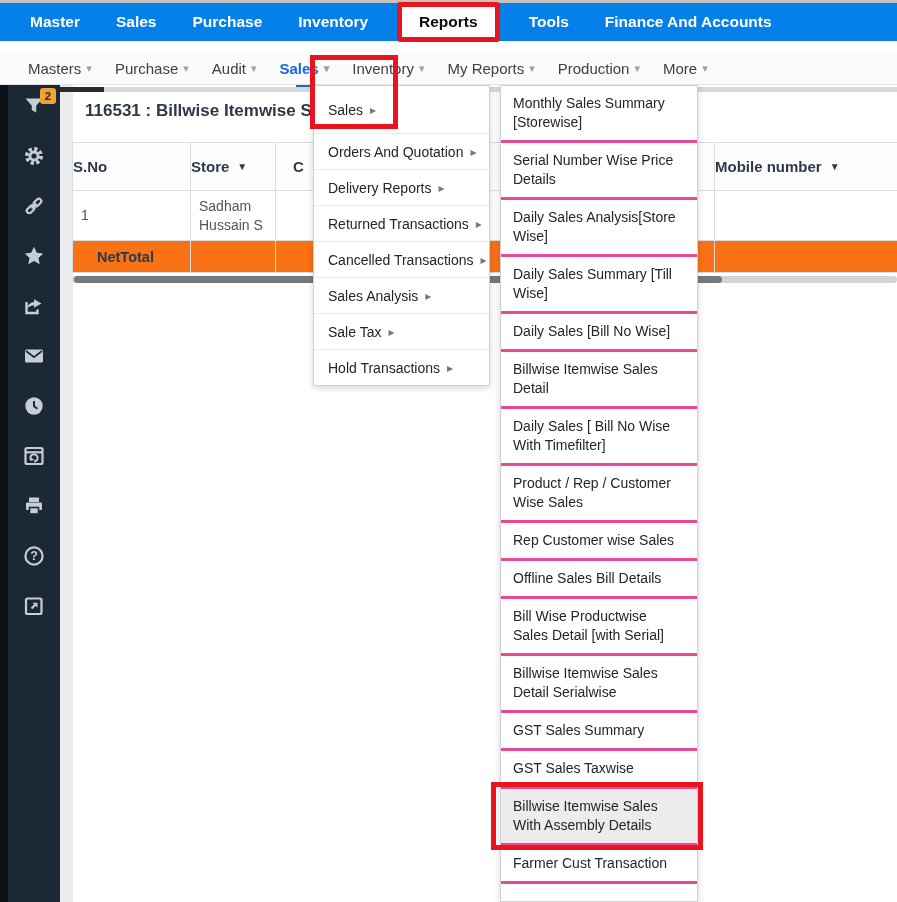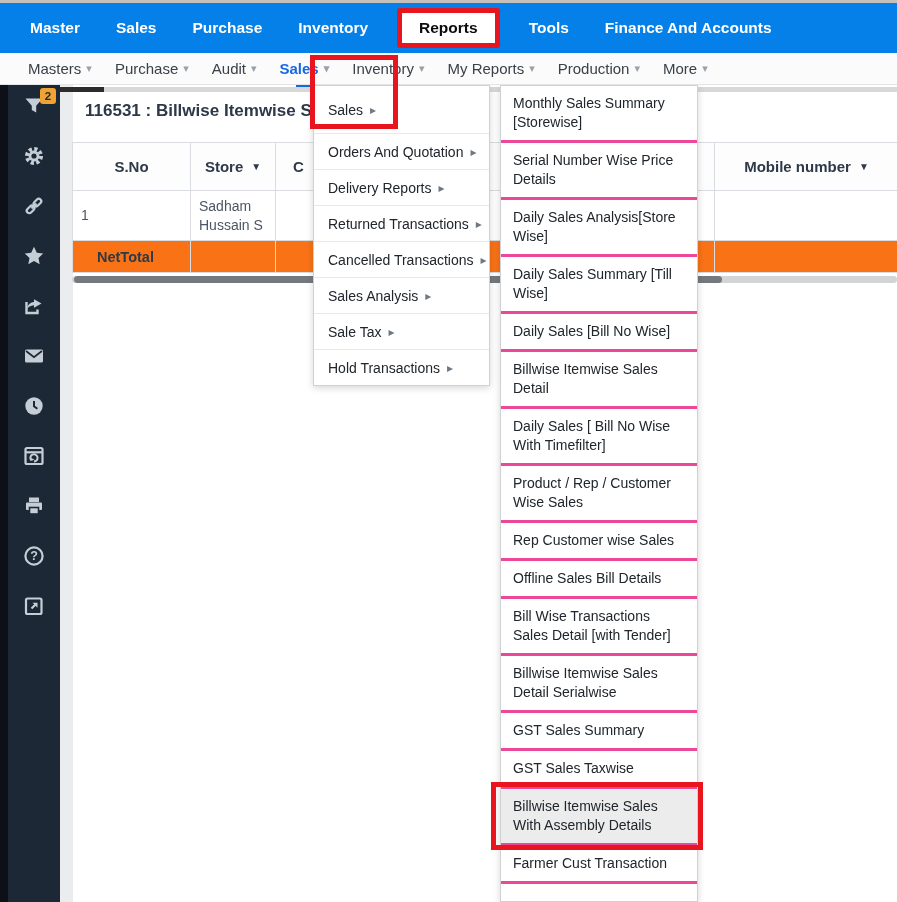--- a/index.html
+++ b/index.html
@@ -5,21 +5,21 @@
   * { margin:0; padding:0; box-sizing:border-box; }
   html,body { width:897px; height:902px; }
   body {
     position:relative; overflow:hidden; background:#fff;
     font-family:"Liberation Sans", sans-serif; color:#20262c;
   }
   
   .top-strip { position:absolute; left:0; top:0; width:897px; height:3px; background:#c6c2bb; }
   
   .navbar {
-    position:absolute; left:0; top:3px; width:897px; height:50px;
+    position:absolute; left:0; top:3px; width:897px; height:38px;
     background:#0480e8; display:flex; align-items:center; gap:36px; padding-left:30px; z-index:40;
   }
   .nav-item { color:#fff; font-size:15.5px; font-weight:700; white-space:nowrap; cursor:pointer; }
   .nav-item.reports-annotated {
     background:#fff; color:#0c0c0c; border:5px solid #e8141e; border-radius:3px;
     padding:6px 17px; margin:0 -7px;
   }
   
   .menubar {
     position:absolute; left:0; top:53px; width:897px; height:32px;
@@ -49,21 +49,21 @@
   .hscroll-top .thumb { position:absolute; left:0; top:0; width:44px; height:5px; background:#2c2c2c; }
   .page-title { position:absolute; left:85px; top:101px; font-size:17px; font-weight:700; color:#2d3848; z-index:1; white-space:nowrap; }
   
   .grid {
     position:absolute; left:72px; top:142px; width:825px; z-index:1;
     display:grid; grid-template-columns:118px 85px 439px 183px;
     border-top:1px solid #d9dce1; border-left:1px solid #d9dce1; background:#fff;
   }
   .cell { border-right:1px solid #d9dce1; border-bottom:1px solid #d9dce1; display:flex; align-items:center; }
   .cell:nth-child(4n) { border-right:none; }
-  .hcell { height:48px; justify-content:center; font-size:15px; font-weight:700; color:#2e3947; gap:8px; background:#fdfdfe; cursor:pointer; }
+  .hcell { height:48px; font-size:15px; font-weight:700; color:#2e3947; gap:8px; background:#fdfdfe; cursor:pointer; }
   .hcell.left { justify-content:flex-start; padding-left:17px; }
   .hcell .sort { font-size:10px; color:#2e3947; }
   .rcell { height:50px; font-size:14px; color:#4c5663; padding-left:8px; line-height:1.35; }
   .fcell { height:32px; font-size:14.5px; font-weight:700; color:#2e3947; padding-left:24px; background:#f97316; }
   .hscroll-bottom { position:absolute; left:72px; top:276px; width:825px; height:7px; background:#d2d4d6; border-radius:4px; z-index:2; }
   .hscroll-bottom .thumb { position:absolute; left:2px; top:0; width:648px; height:7px; background:#75797e; border-radius:4px; }
   
   .panel { position:absolute; background:#fff; border:1px solid #cfd1d4; box-shadow:0 2px 7px rgba(0,0,0,.16); z-index:20; }
   .panel1 { left:313px; top:85px; width:177px; }
   .panel1 .p1-item {
@@ -285,21 +285,21 @@
   <div class="p2-item">Monthly Sales Summary [Storewise]</div>
   <div class="p2-item">Serial Number Wise Price Details</div>
   <div class="p2-item">Daily Sales Analysis[Store Wise]</div>
   <div class="p2-item">Daily Sales Summary [Till Wise]</div>
   <div class="p2-item">Daily Sales [Bill No Wise]</div>
   <div class="p2-item">Billwise Itemwise Sales Detail</div>
   <div class="p2-item">Daily Sales [ Bill No Wise With Timefilter]</div>
   <div class="p2-item">Product / Rep / Customer Wise Sales</div>
   <div class="p2-item">Rep Customer wise Sales</div>
   <div class="p2-item">Offline Sales Bill Details</div>
-  <div class="p2-item">Bill Wise Transactions Sales Detail [with Tender]</div>
+  <div class="p2-item">Bill Wise Productwise Sales Detail [with Serial]</div>
   <div class="p2-item">Billwise Itemwise Sales Detail Serialwise</div>
   <div class="p2-item">GST Sales Summary</div>
   <div class="p2-item">GST Sales Taxwise</div>
   <div class="p2-item highlighted"><span>Billwise Itemwise Sales With Assembly Details</span><div class="ann ann-item"></div></div>
   <div class="p2-item">Farmer Cust Transaction</div>
 </div>
 
 <div class="ann ann-sales"></div>
 
 </body></html>

